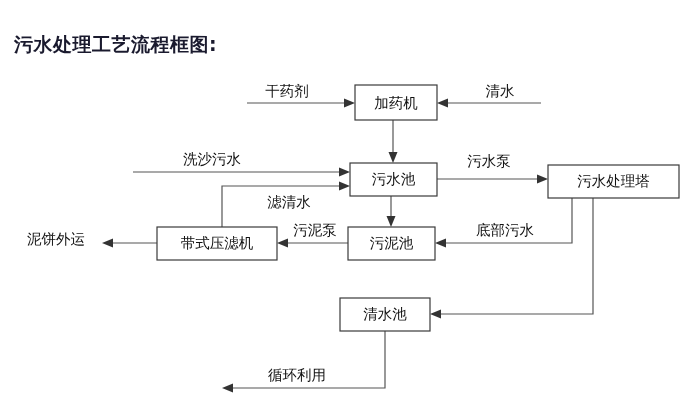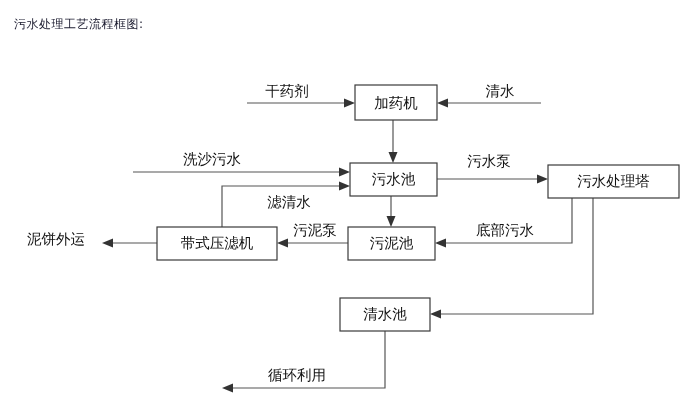--- a/index.html
+++ b/index.html
@@ -11,23 +11,23 @@
     position: relative;
     width: 700px;
     height: 420px;
     background: #ffffff;
     overflow: hidden;
     font-family: "DejaVu Sans", "Liberation Sans", sans-serif;
   }
   #title {
     position: absolute;
     left: 14px;
-    top: 16px;
-    font-size: 12px;
-    font-weight: normal;
+    top: 32px;
+    font-size: 19px;
+    font-weight: bold;
     color: #1a1a2e;
     letter-spacing: 0.5px;
     white-space: nowrap;
   }
   svg#flow {
     position: absolute;
     left: 0;
     top: 0;
     width: 700px;
     height: 420px;

